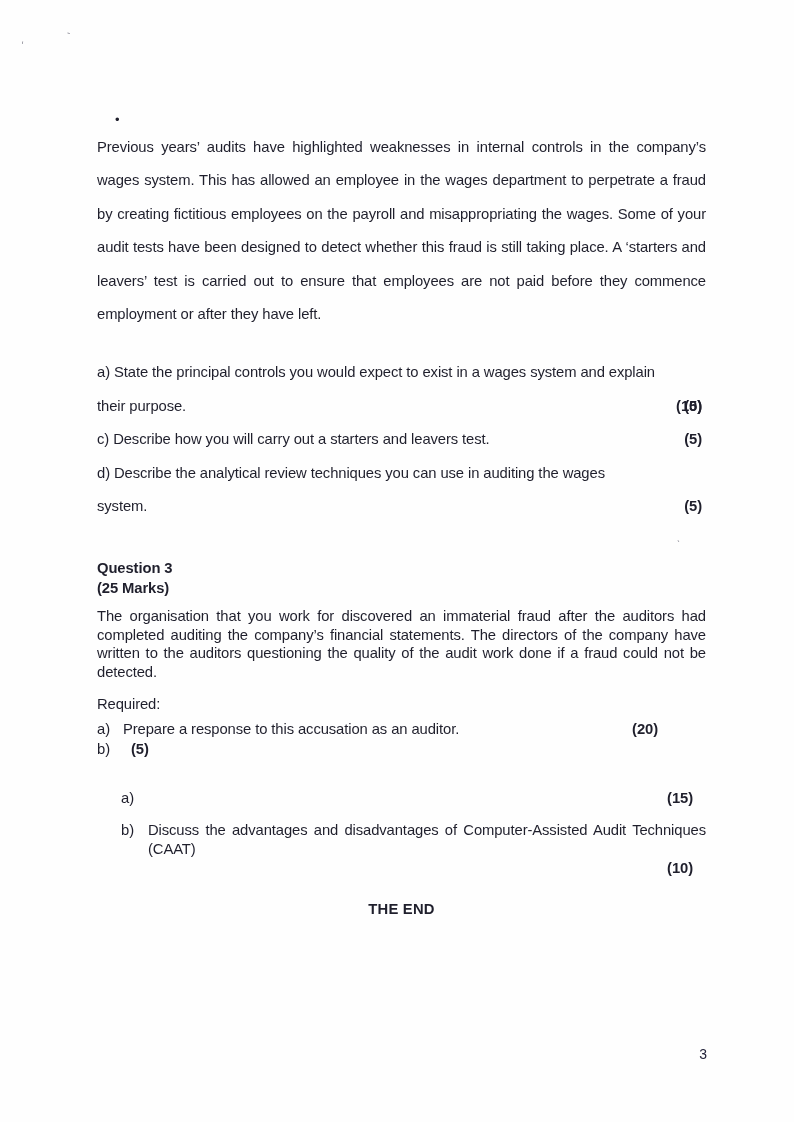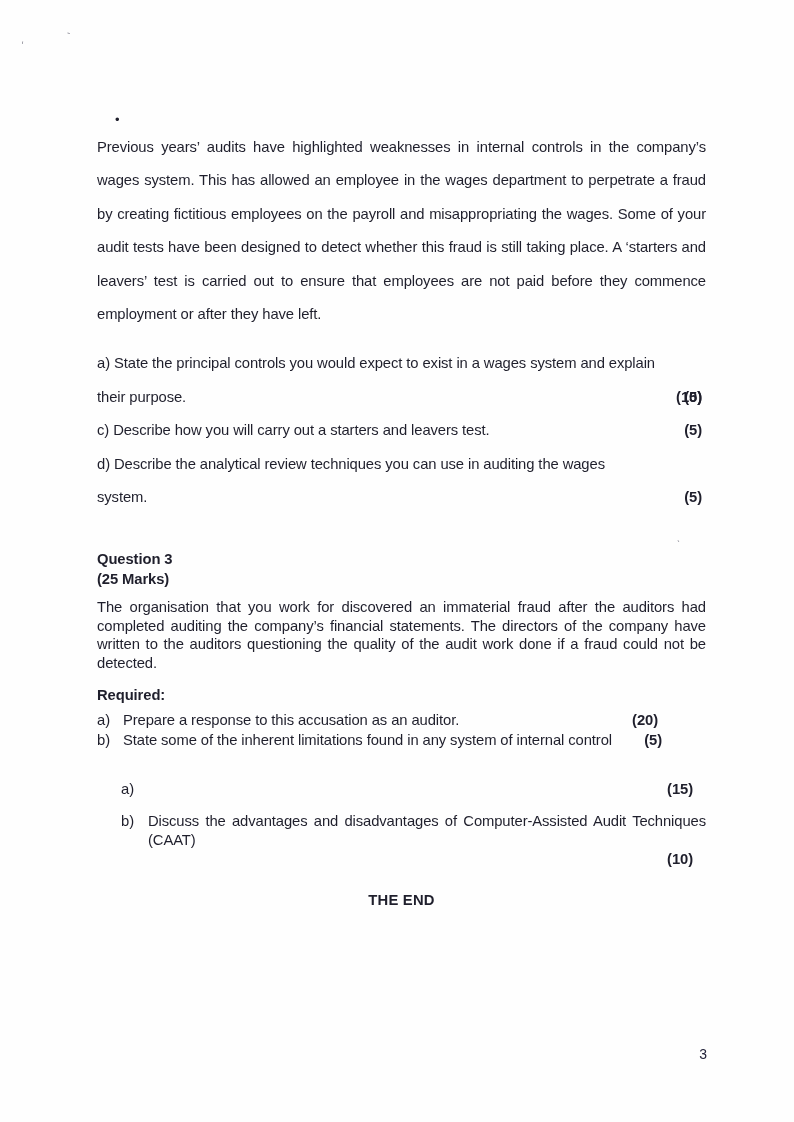--- a/index.html
+++ b/index.html
@@ -38,21 +38,21 @@
     flex: none;
     font-size: 13px;
   }
   .intro-paragraph {
     line-height: 33.4px;
     text-align: justify;
     margin-top: 0;
   }
   
   .wages-items {
-    margin-top: 16px;
+    margin-top: 25px;
     line-height: 33.5px;
   }
   .w-item {
     position: relative;
     padding-right: 50px; 
   }
   .w-item .w-text { display: inline; }
   .w-item .w-marks {
     position: absolute;
     right: 4px;
@@ -72,21 +72,21 @@
   .q4-header { margin-top: 64px; }
   .q-title, .q-marks { font-weight: bold; }
   
   .q3-paragraph {
     margin-top: 9px;
     line-height: 18.6px;
     text-align: justify;
   }
   .required-label {
     margin-top: 13px;
-    font-weight: bold;
+    font-weight: normal;
     line-height: 20px;
   }
   .q3-list {
     margin-top: 6px;
     line-height: 19.2px;
   }
   .q3-item {
     display: flex;
   }
   .q3-item .li-label { width: 26px; flex: none; }
@@ -188,21 +188,20 @@
   <div class="required-label">Required:</div>
 
   <div class="q3-list">
     <div class="q3-item">
       <span class="li-label">a)</span>
       <span class="li-text">Prepare a response to this accusation as an auditor.</span>
       <span class="li-marks">(20)</span>
     </div>
     <div class="q3-item second">
       <span class="li-label">b)</span>
-      <span class="li-text">State some of the inherent limitations found in any system of internal control</span>
       <span class="li-marks">(5)</span>
     </div>
   </div>
 
 
   <div class="q4-list">
     <div class="q4-item">
       <span class="li-label">a)</span>
       <div class="li-body">
         <div class="li-marks">(15)</div>

